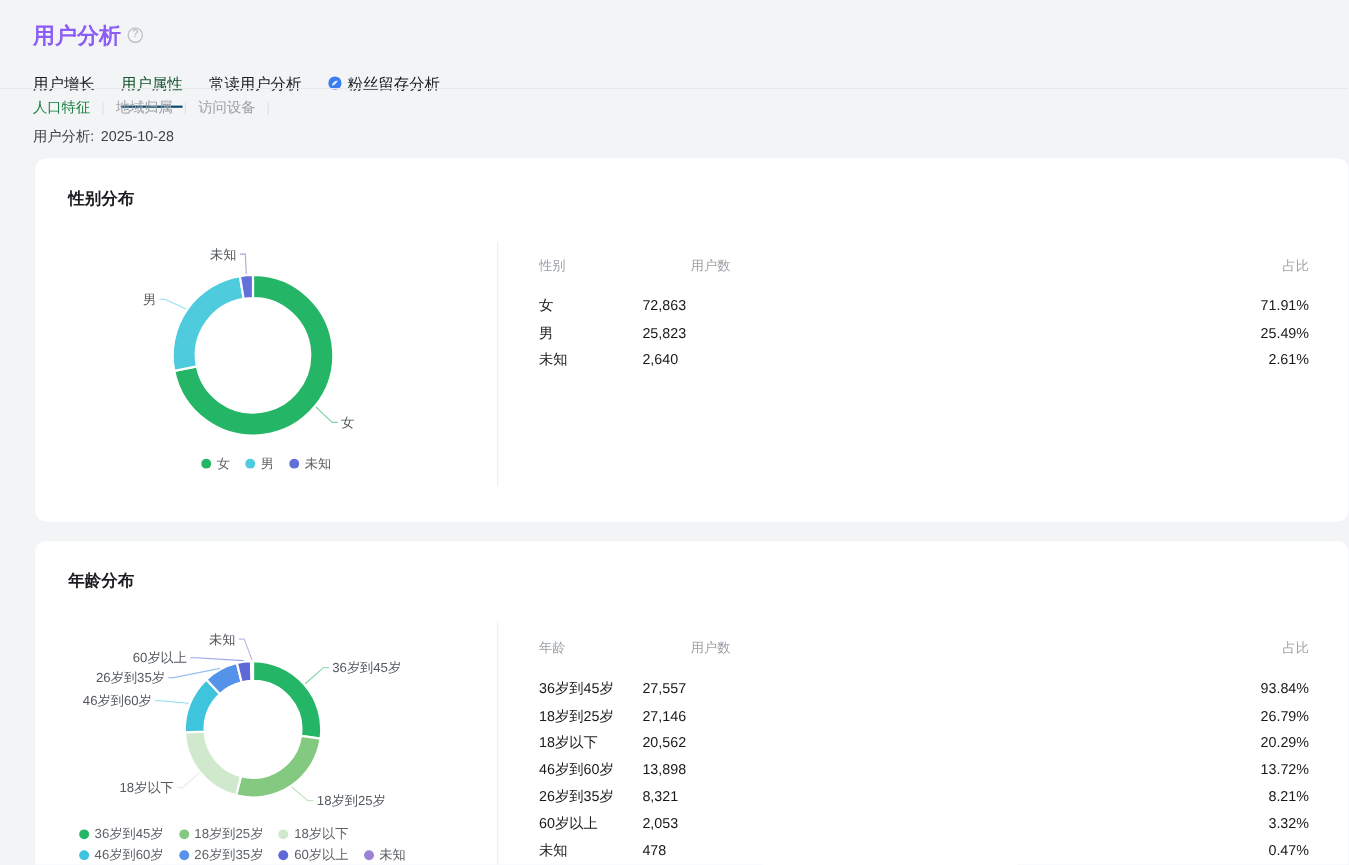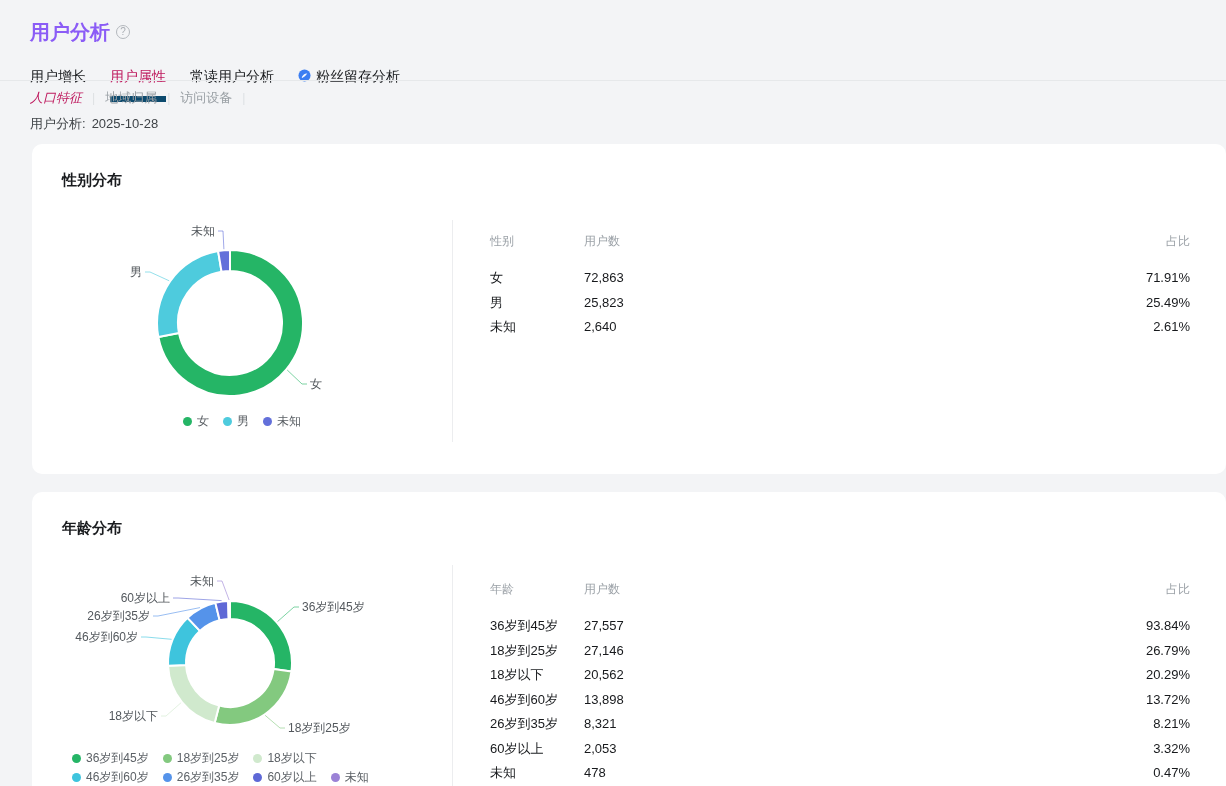--- a/index.html
+++ b/index.html
@@ -13,47 +13,47 @@
   }
   
   .page-title { position:absolute; left:30px; top:19px; font-size:20px; font-weight:600; color:#8b5cf6; }
   .help-icon {
     position:absolute; left:116px; top:25px; width:14px; height:14px;
     border:1px solid #b3b8bd; border-radius:50%; color:#a9aeb4;
     font-size:10px; line-height:12px; text-align:center; cursor:pointer;
   }
   .tabs { position:absolute; left:30px; top:68px; display:flex; gap:24px; }
   .tab { font-size:14px; font-weight:500; color:#17191c; padding-bottom:10px; cursor:pointer; display:flex; align-items:flex-start; gap:5px; }
-  .tab.active { color:#be185d; border-bottom:6px solid #0c4a6e; }
+  .tab.active { color:#14532d; border-bottom:2px solid #0c4a6e; }
   .tab .fan-icon { width:13px; height:13px; margin-top:1px; }
   .tabbar-line { position:absolute; left:0; right:0; top:80px; height:1px; background:#e6e8ea; }
   .subtabs { position:absolute; left:30px; top:89px; display:flex; align-items:center; font-size:13px; }
   .subtab { color:#9aa0a5; cursor:pointer; }
-  .subtab.active { color:#be185d;font-style:italic; }
+  .subtab.active { color:#15803d; }
   .subtab-sep { color:#dde0e3; margin:0 10px; font-size:12px; }
   .date-row { position:absolute; left:30px; top:115px; font-size:13px; color:#3f4347; }
   .date-row .val { margin-left:6px; }
   
   .card { position:absolute; left:32px; right:0; background:#fff; border-radius:10px; }
   .card-gender { top:144px; height:330px; }
   .card-age { top:492px; height:340px; }
   .card-title { position:absolute; left:30px; top:27px; font-size:15px; font-weight:600; color:#1a1c1f; }
   .vdivider { position:absolute; left:420px; width:1px; background:#ecedef; }
   .card-gender .vdivider { top:76px; height:222px; }
   .card-age .vdivider { top:73px; height:250px; }
   .donut-svg { position:absolute; left:0; top:0; }
   
   .legend { display:flex; align-items:center; font-size:12px; color:#5c6166; }
   .legend-item { display:flex; align-items:center; gap:5px; cursor:pointer; white-space:nowrap; }
   .legend-dot { width:9px; height:9px; border-radius:50%; flex:0 0 auto; }
   .legend-gender { position:absolute; left:0; top:269px; width:420px; justify-content:center; gap:14px; }
   .legend-age { position:absolute; left:40px; top:258px; width:330px; flex-wrap:wrap; column-gap:14px; row-gap:2px; }
   
   .stat-table { position:absolute; left:458px; top:88px; right:36px; }
-  .thead { display:flex; font-size:12px; color:#9ba1a7; height:18px; line-height:18px; }
+  .thead { display:flex; font-size:12px; color:#9ba1a7; height:18px; line-height:18px;gap:44px; }
   .tbody { margin-top:16px; }
   .trow { display:flex; height:24.5px; line-height:24.5px; font-size:13px; color:#17191c; }
   .c-label { width:94px; }
   .c-value { width:120px; }
   .c-pct { margin-left:auto; text-align:center; }
 </style>
 </head>
 <body>
 
 <h1 class="page-title">用户分析</h1>

